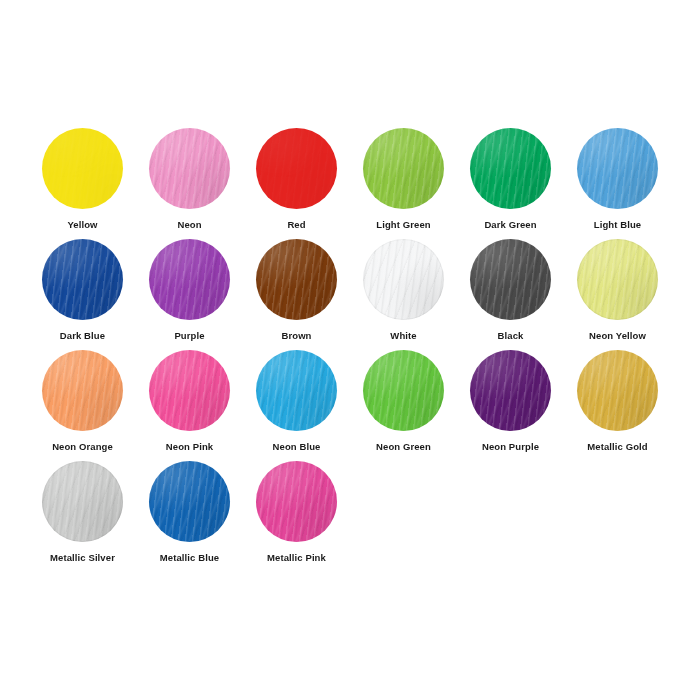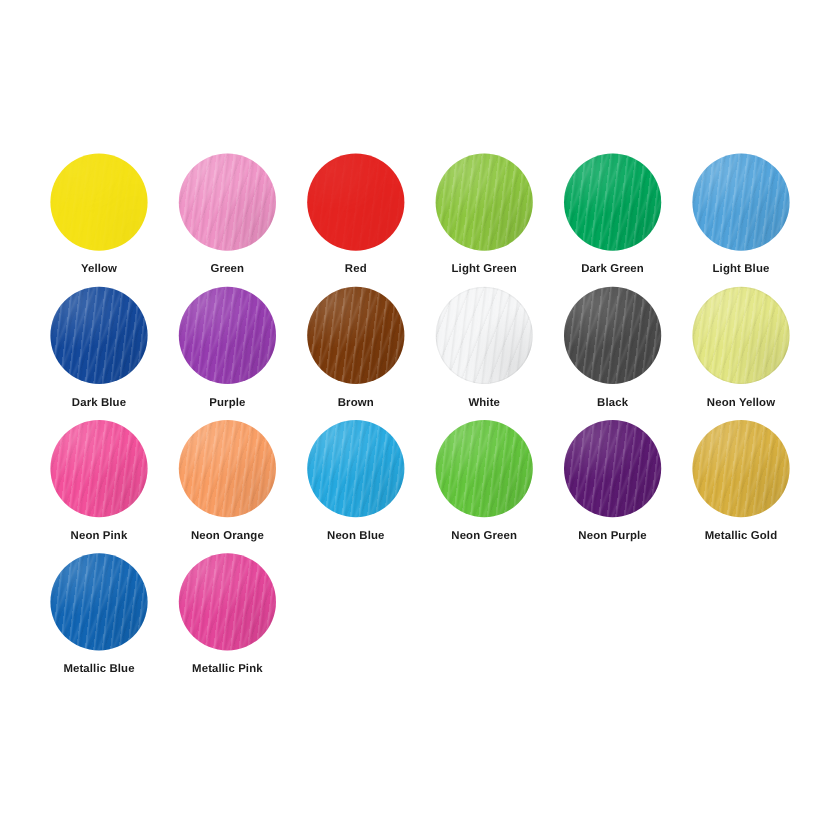--- a/index.html
+++ b/index.html
@@ -121,21 +121,21 @@
           <span class="tex-c"></span>
         </div>
         <div class="swatch-label">Yellow</div>
       </div>
       <div class="swatch-cell">
         <div class="swatch-disc" style="background-color: rgb(239, 147, 198);">
           <span class="tex-a"></span>
           <span class="tex-b"></span>
           <span class="tex-c"></span>
         </div>
-        <div class="swatch-label">Green</div>
+        <div class="swatch-label">Neon</div>
       </div>
       <div class="swatch-cell">
         <div class="swatch-disc flat" style="background-color: rgb(228, 35, 32);">
           <span class="tex-a"></span>
           <span class="tex-b"></span>
           <span class="tex-c"></span>
         </div>
         <div class="swatch-label">Red</div>
       </div>
       <div class="swatch-cell">
@@ -204,36 +204,36 @@
       </div>
       <div class="swatch-cell">
         <div class="swatch-disc pale" style="background-color: rgb(226, 230, 131);">
           <span class="tex-a"></span>
           <span class="tex-b"></span>
           <span class="tex-c"></span>
         </div>
         <div class="swatch-label">Neon Yellow</div>
       </div>
       <div class="swatch-cell">
+        <div class="swatch-disc" style="background-color: rgb(249, 157, 99);">
+          <span class="tex-a"></span>
+          <span class="tex-b"></span>
+          <span class="tex-c"></span>
+        </div>
+        <div class="swatch-label">Neon Orange</div>
+      </div>
+      <div class="swatch-cell">
         <div class="swatch-disc" style="background-color: rgb(243, 80, 155);">
           <span class="tex-a"></span>
           <span class="tex-b"></span>
           <span class="tex-c"></span>
         </div>
         <div class="swatch-label">Neon Pink</div>
       </div>
       <div class="swatch-cell">
-        <div class="swatch-disc" style="background-color: rgb(249, 157, 99);">
-          <span class="tex-a"></span>
-          <span class="tex-b"></span>
-          <span class="tex-c"></span>
-        </div>
-        <div class="swatch-label">Neon Orange</div>
-      </div>
-      <div class="swatch-cell">
         <div class="swatch-disc" style="background-color: rgb(37, 169, 224);">
           <span class="tex-a"></span>
           <span class="tex-b"></span>
           <span class="tex-c"></span>
         </div>
         <div class="swatch-label">Neon Blue</div>
       </div>
       <div class="swatch-cell">
         <div class="swatch-disc" style="background-color: rgb(99, 197, 60);">
           <span class="tex-a"></span>
@@ -250,20 +250,28 @@
         </div>
         <div class="swatch-label">Neon Purple</div>
       </div>
       <div class="swatch-cell">
         <div class="swatch-disc" style="background-color: rgb(216, 176, 63);">
           <span class="tex-a"></span>
           <span class="tex-b"></span>
           <span class="tex-c"></span>
         </div>
         <div class="swatch-label">Metallic Gold</div>
+      </div>
+      <div class="swatch-cell">
+        <div class="swatch-disc pale" style="background-color: rgb(204, 205, 204);">
+          <span class="tex-a"></span>
+          <span class="tex-b"></span>
+          <span class="tex-c"></span>
+        </div>
+        <div class="swatch-label">Metallic Silver</div>
       </div>
       <div class="swatch-cell">
         <div class="swatch-disc" style="background-color: rgb(17, 101, 180);">
           <span class="tex-a"></span>
           <span class="tex-b"></span>
           <span class="tex-c"></span>
         </div>
         <div class="swatch-label">Metallic Blue</div>
       </div>
       <div class="swatch-cell">

